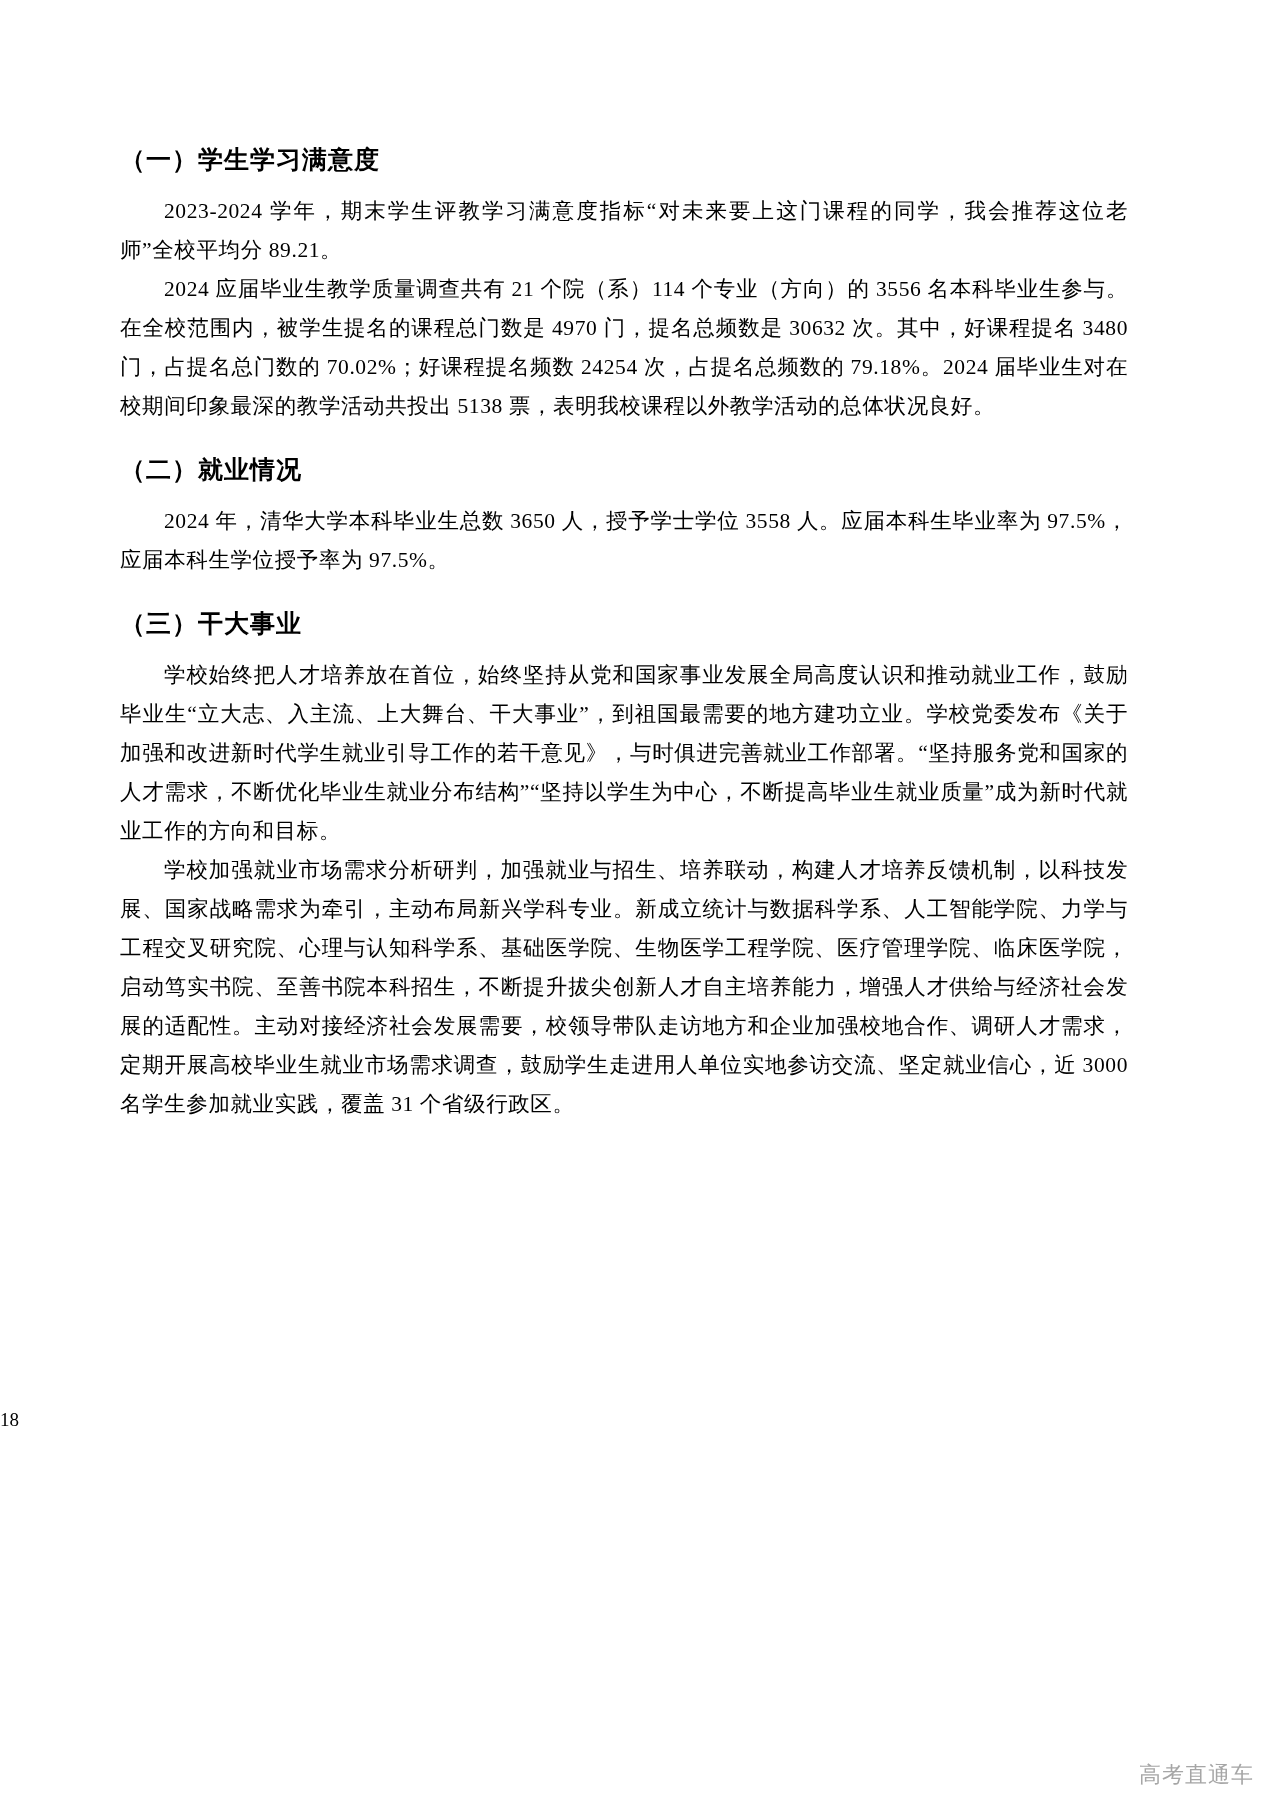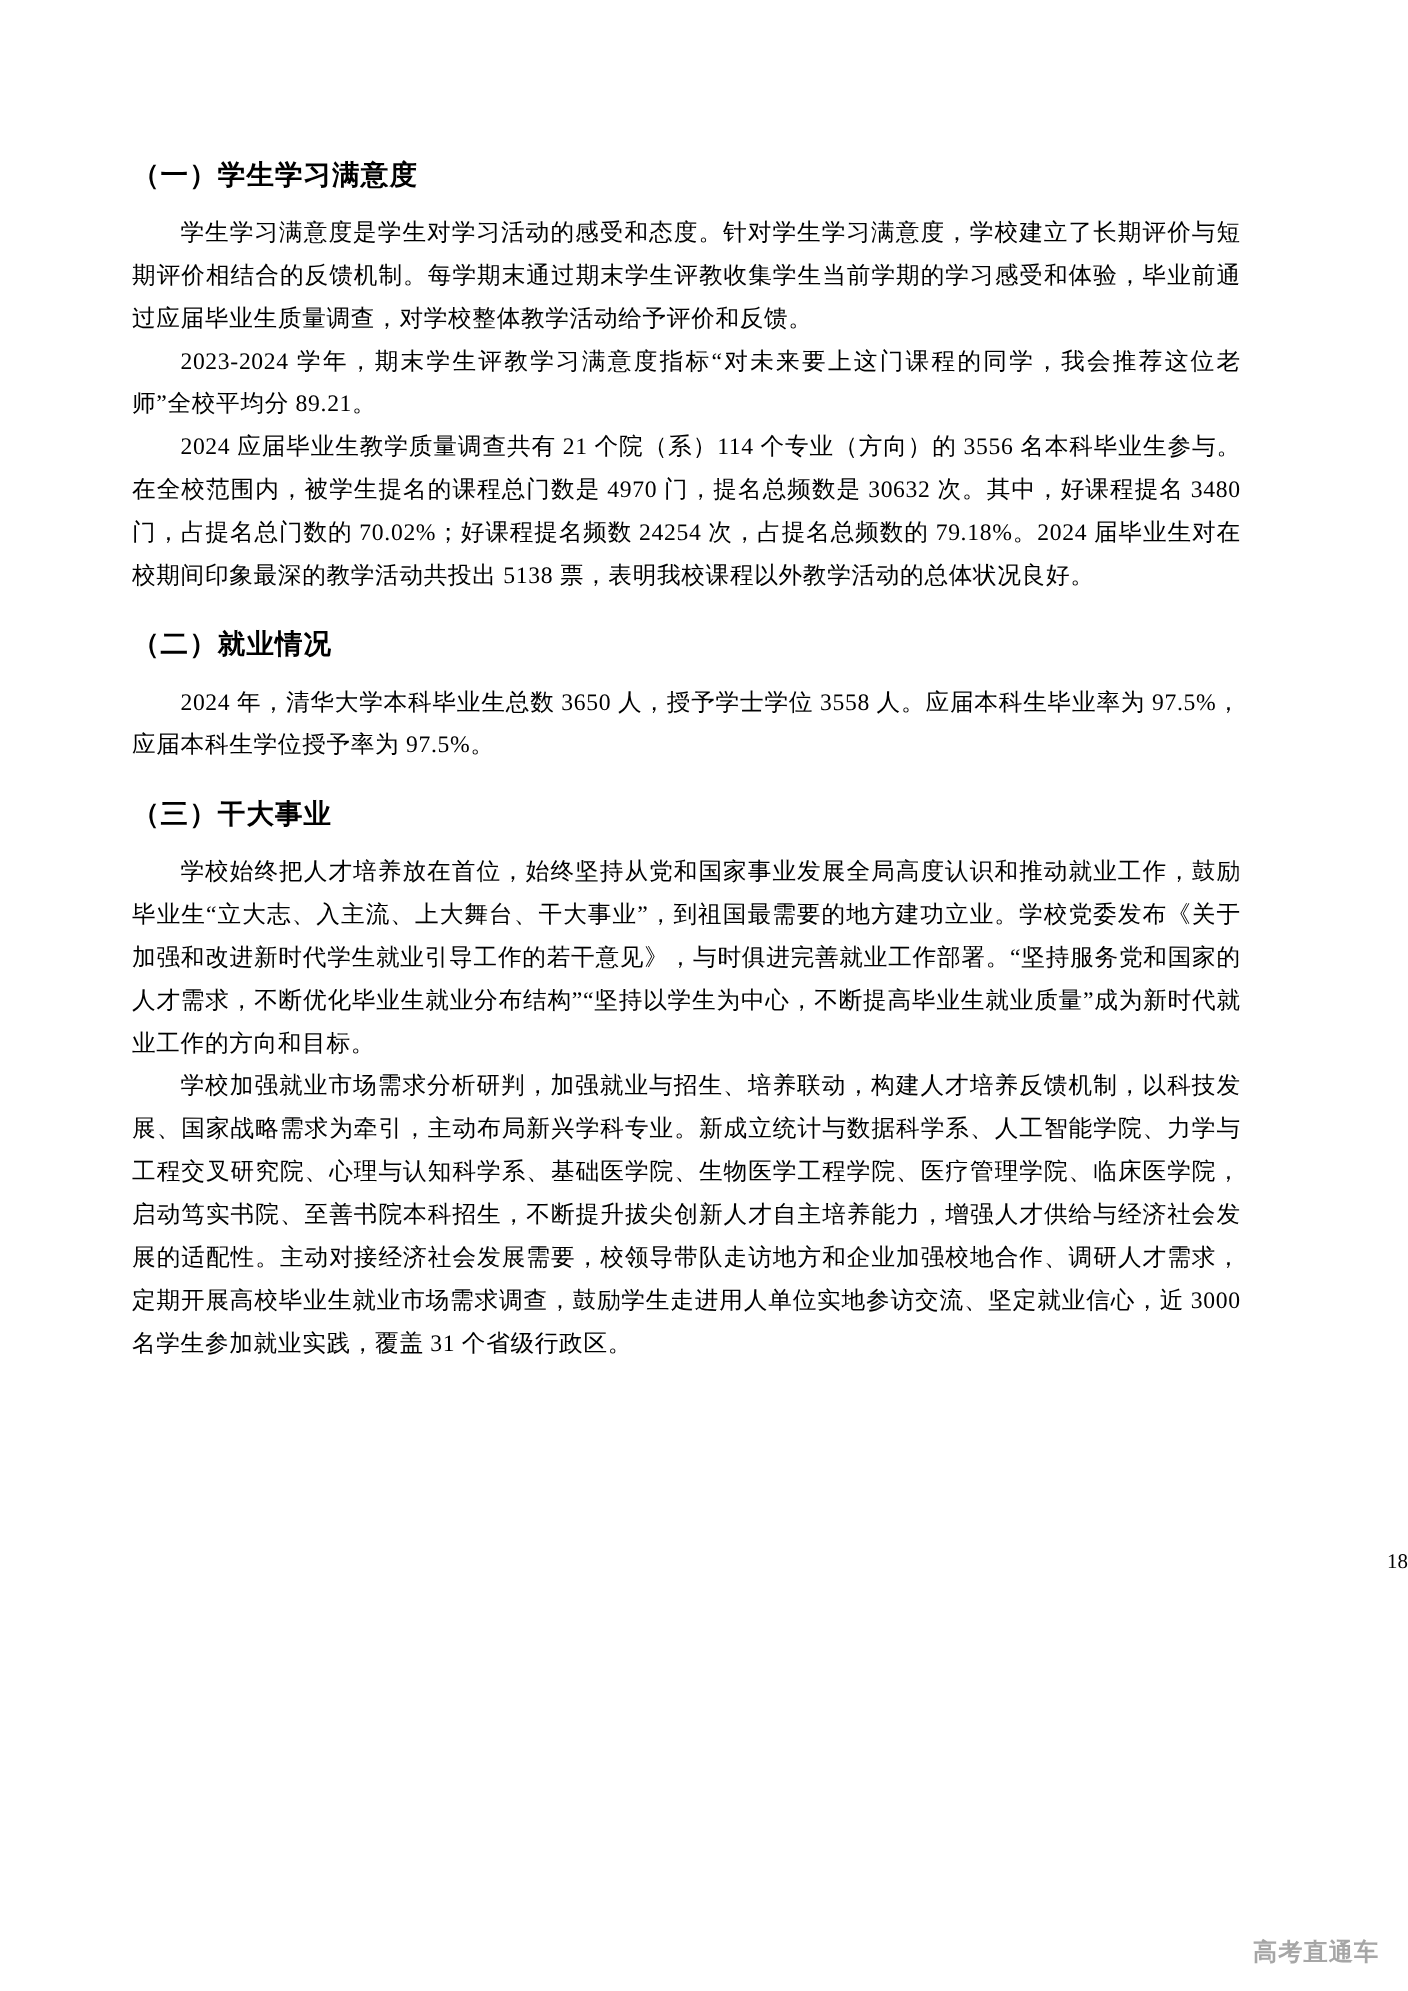--- a/index.html
+++ b/index.html
@@ -34,43 +34,42 @@
     letter-spacing: 0.6px;
     text-align: justify;
     text-indent: 44px;
     word-break: break-all;
   }
   .page-number {
     position: absolute;
     top: 1408px;
     left: 0;
     width: 100%;
-    text-align: right;
+    text-align: left;
     font-size: 19px;
     line-height: 24px;
   }
   .watermark {
     position: absolute;
     top: 1760px;
     right: 26px;
     font-family: "Liberation Sans", "DejaVu Sans", sans-serif;
     font-size: 22px;
-    font-weight: 700;
+    font-weight: 400;
     color: #a6a6a6;
     letter-spacing: 1px;
   }
 </style>
 </head>
 <body>
 
 <div class="page-content">
 
   <div class="section">
     <h2 class="section-heading">（一）学生学习满意度</h2>
-    <p class="body-paragraph">学生学习满意度是学生对学习活动的感受和态度。针对学生学习满意度，学校建立了长期评价与短期评价相结合的反馈机制。每学期末通过期末学生评教收集学生当前学期的学习感受和体验，毕业前通过应届毕业生质量调查，对学校整体教学活动给予评价和反馈。</p>
     <p class="body-paragraph">2023-2024 学年，期末学生评教学习满意度指标“对未来要上这门课程的同学，我会推荐这位老师”全校平均分 89.21。</p>
     <p class="body-paragraph">2024 应届毕业生教学质量调查共有 21 个院（系）114 个专业（方向）的 3556 名本科毕业生参与。在全校范围内，被学生提名的课程总门数是 4970 门，提名总频数是 30632 次。其中，好课程提名 3480 门，占提名总门数的 70.02%；好课程提名频数 24254 次，占提名总频数的 79.18%。2024 届毕业生对在校期间印象最深的教学活动共投出 5138 票，表明我校课程以外教学活动的总体状况良好。</p>
   </div>
 
   <div class="section">
     <h2 class="section-heading">（二）就业情况</h2>
     <p class="body-paragraph">2024 年，清华大学本科毕业生总数 3650 人，授予学士学位 3558 人。应届本科生毕业率为 97.5%，应届本科生学位授予率为 97.5%。</p>
   </div>
 
   <div class="section">

